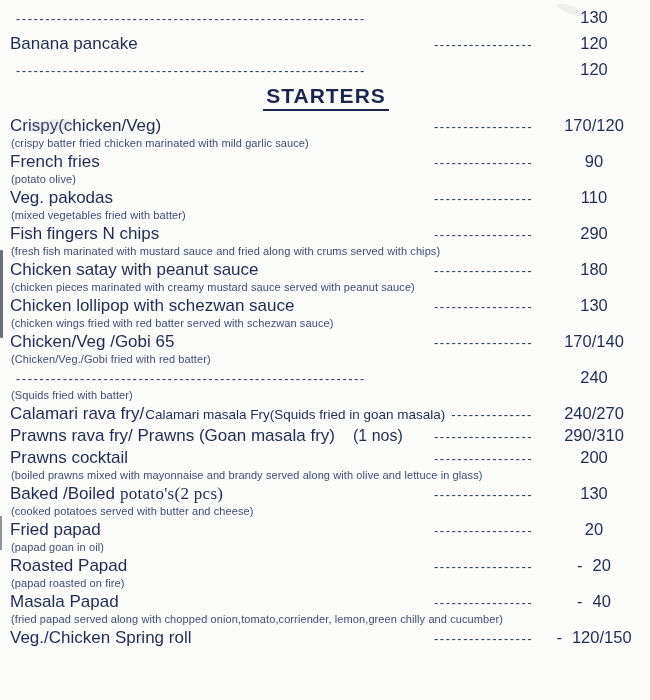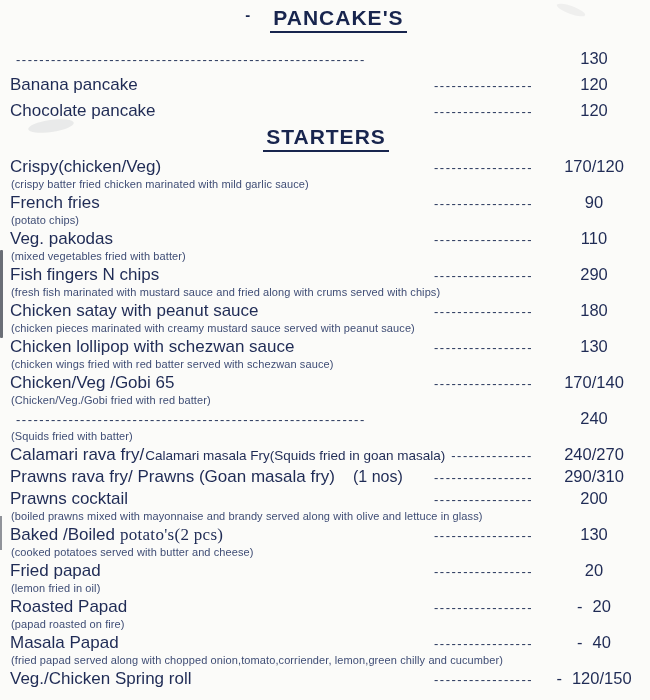--- a/index.html
+++ b/index.html
@@ -79,39 +79,33 @@
   .artifact-b{position:absolute;left:0;top:516px;width:2px;height:34px;background:#4a4f5a;opacity:.6;}
   .smudge-1{position:absolute;left:28px;top:120px;width:46px;height:12px;background:#9aa0a8;opacity:.18;border-radius:50%;transform:rotate(-8deg);}
   .smudge-2{position:absolute;left:556px;top:6px;width:30px;height:8px;background:#9aa0a8;opacity:.12;border-radius:50%;transform:rotate(20deg);}
 </style>
 </head>
 <body>
 
 <div class="page">
 
   <div class="section section-pancakes">
-    <div class="heading-wrap pancakes">
-      <span class="heading-dash">-</span><span class="heading">PANCAKE'S</span>
-    </div>
     <div class="items">
         <div class="item-row row-gap">
           <span class="leader">------------------------------------------------------------</span>
           <span class="price-box"><span class="price-value">130</span></span>
         </div>
         <div class="item-row row-gap">
           <span class="name-group">
             <span class="item-name">Banana pancake</span>
           </span>
           <span class="leader">------------------------------------------------------------</span>
           <span class="price-box"><span class="price-value">120</span></span>
         </div>
         <div class="item-row row-gap">
-          <span class="name-group">
-            <span class="item-name">Chocolate pancake</span>
-          </span>
           <span class="leader">------------------------------------------------------------</span>
           <span class="price-box"><span class="price-value">120</span></span>
         </div>
       </div>
   </div>
 
   <div class="section section-starters">
     <div class="heading-wrap starters">
       <span class="heading">STARTERS</span>
     </div>
@@ -124,21 +118,21 @@
           <span class="price-box"><span class="price-value">170/120</span></span>
         </div>
         <div class="item-desc">(crispy batter fried chicken marinated with mild garlic sauce)</div>
         <div class="item-row">
           <span class="name-group">
             <span class="item-name">French fries</span>
           </span>
           <span class="leader">------------------------------------------------------------</span>
           <span class="price-box"><span class="price-value">90</span></span>
         </div>
-        <div class="item-desc">(potato chips)</div>
+        <div class="item-desc">(potato olive)</div>
         <div class="item-row">
           <span class="name-group">
             <span class="item-name">Veg. pakodas</span>
           </span>
           <span class="leader">------------------------------------------------------------</span>
           <span class="price-box"><span class="price-value">110</span></span>
         </div>
         <div class="item-desc">(mixed vegetables fried with batter)</div>
         <div class="item-row">
           <span class="name-group">
@@ -210,21 +204,21 @@
           <span class="price-box"><span class="price-value">130</span></span>
         </div>
         <div class="item-desc">(cooked potatoes served with butter and cheese)</div>
         <div class="item-row">
           <span class="name-group">
             <span class="item-name">Fried papad</span>
           </span>
           <span class="leader">------------------------------------------------------------</span>
           <span class="price-box"><span class="price-value">20</span></span>
         </div>
-        <div class="item-desc">(lemon fried in oil)</div>
+        <div class="item-desc">(papad goan in oil)</div>
         <div class="item-row">
           <span class="name-group">
             <span class="item-name">Roasted Papad</span>
           </span>
           <span class="leader">------------------------------------------------------------</span>
           <span class="price-box"><span class="price-prefix">-</span><span class="price-value">20</span></span>
         </div>
         <div class="item-desc">(papad roasted on fire)</div>
         <div class="item-row">
           <span class="name-group">

